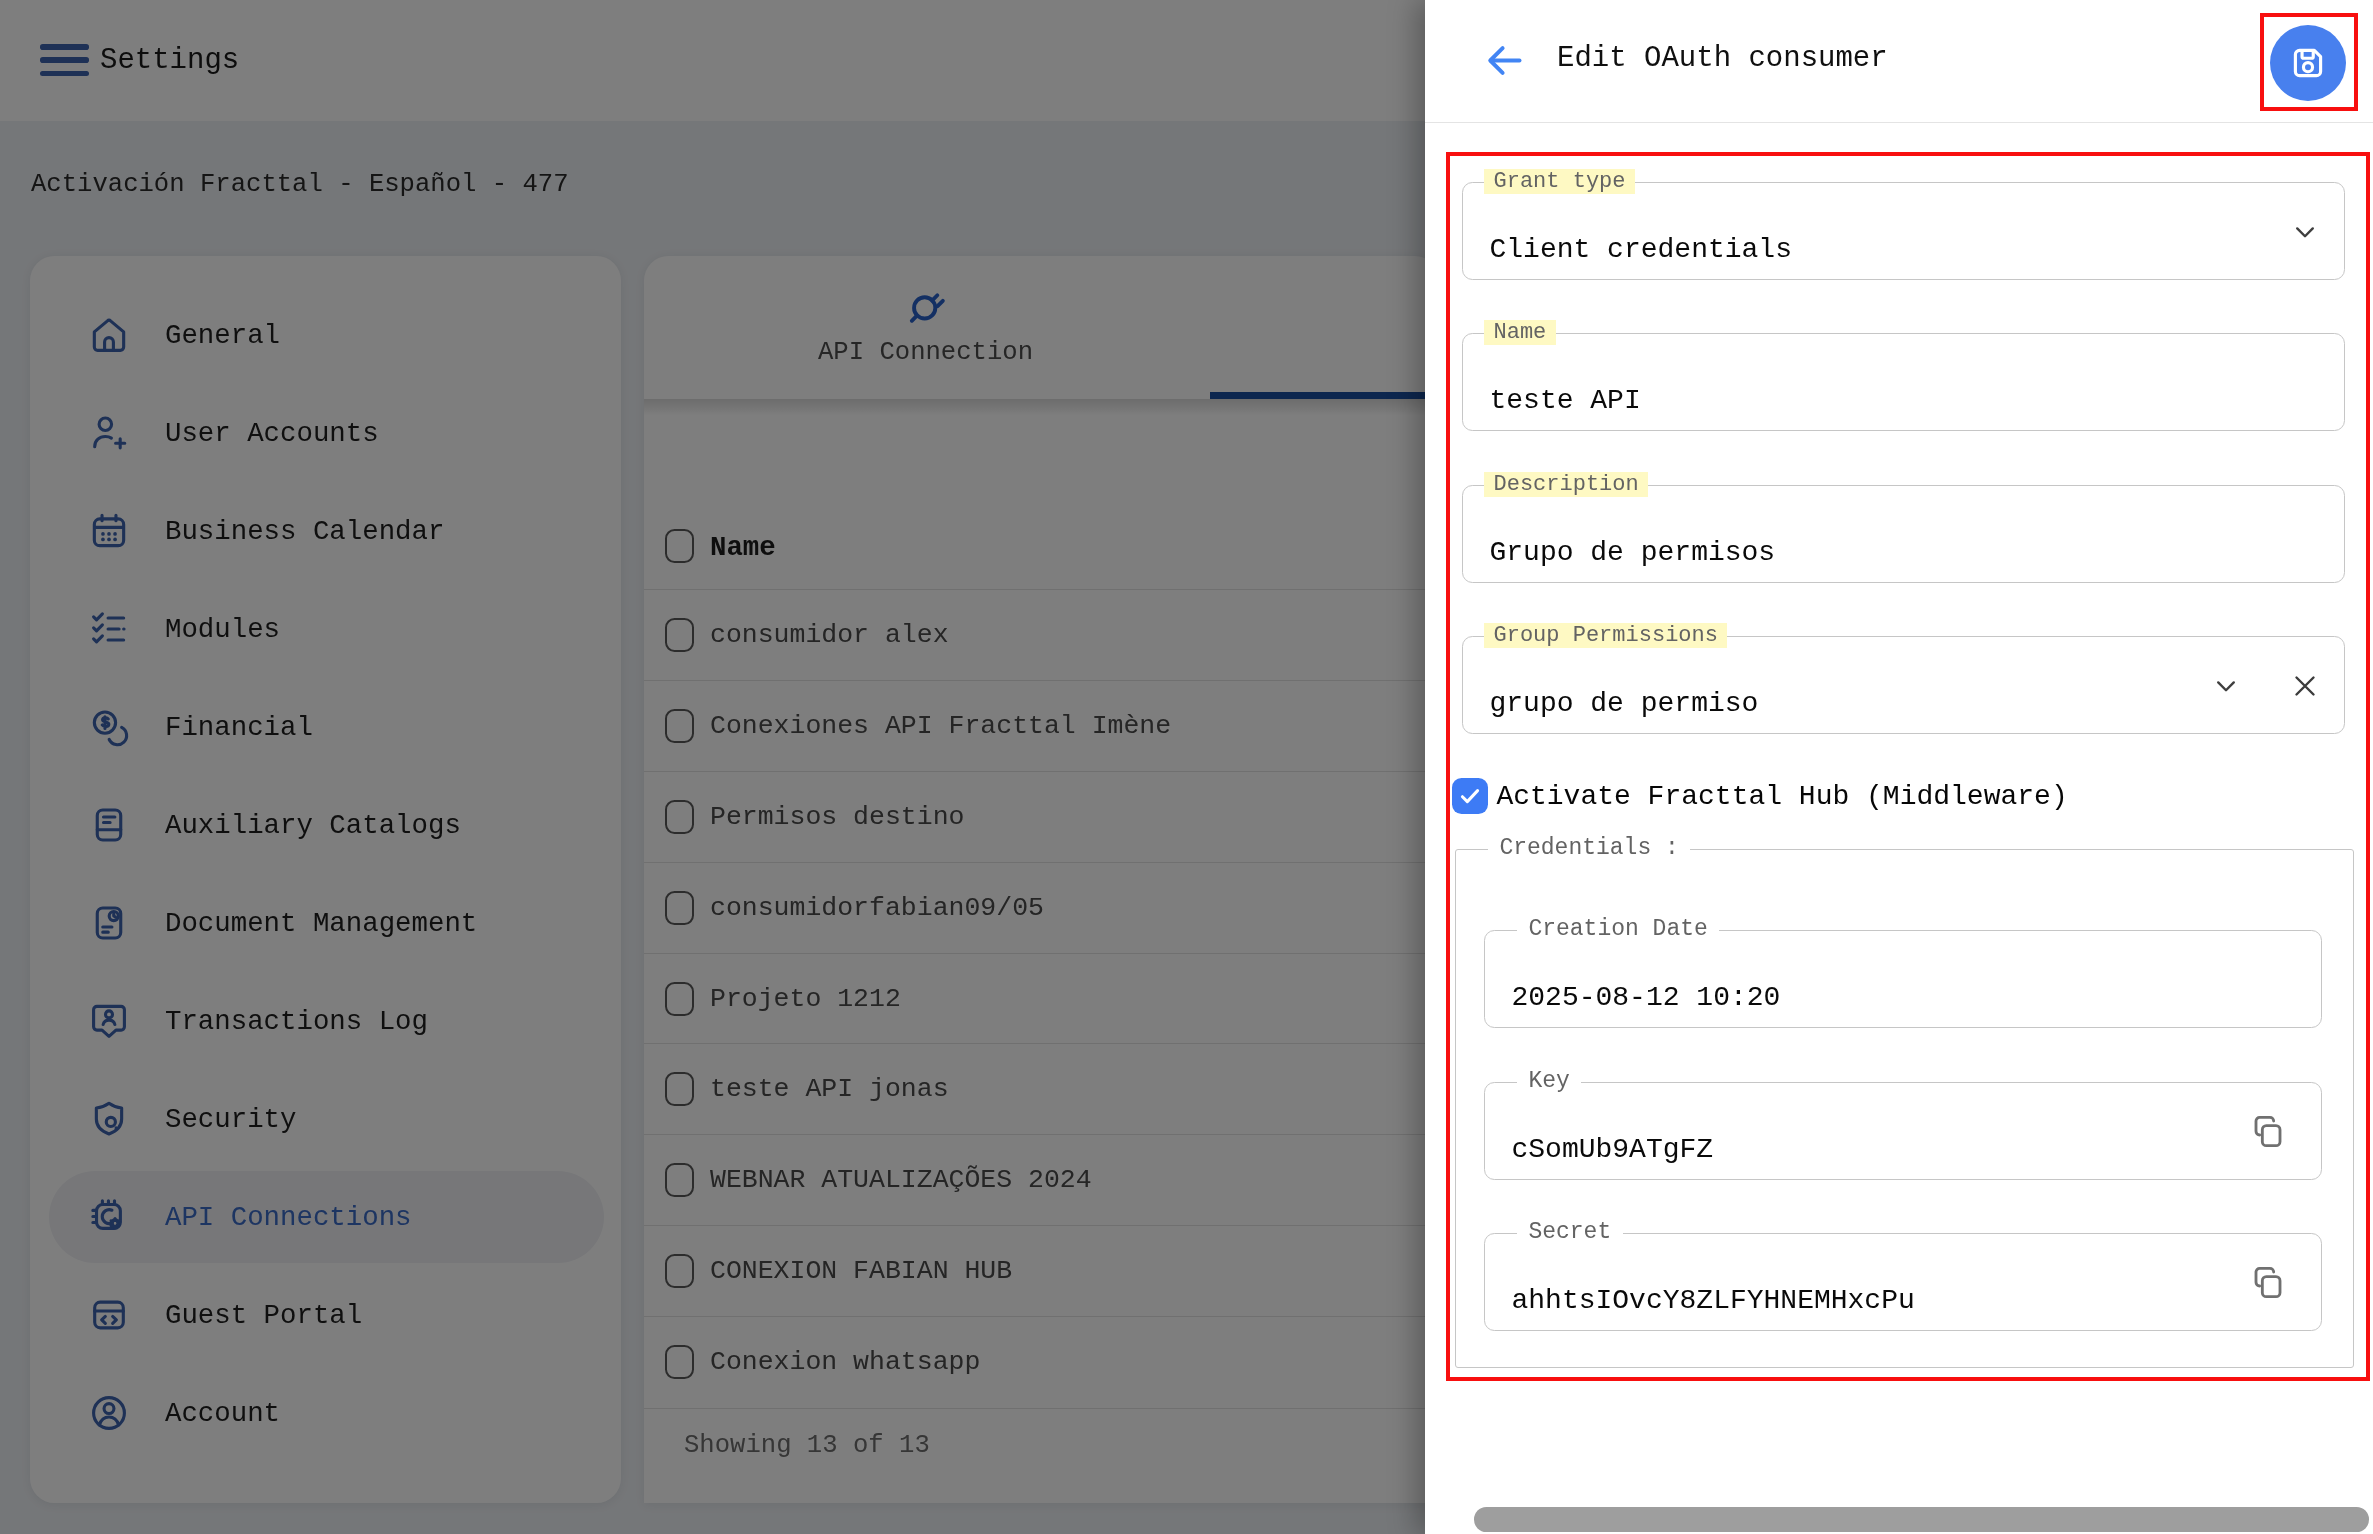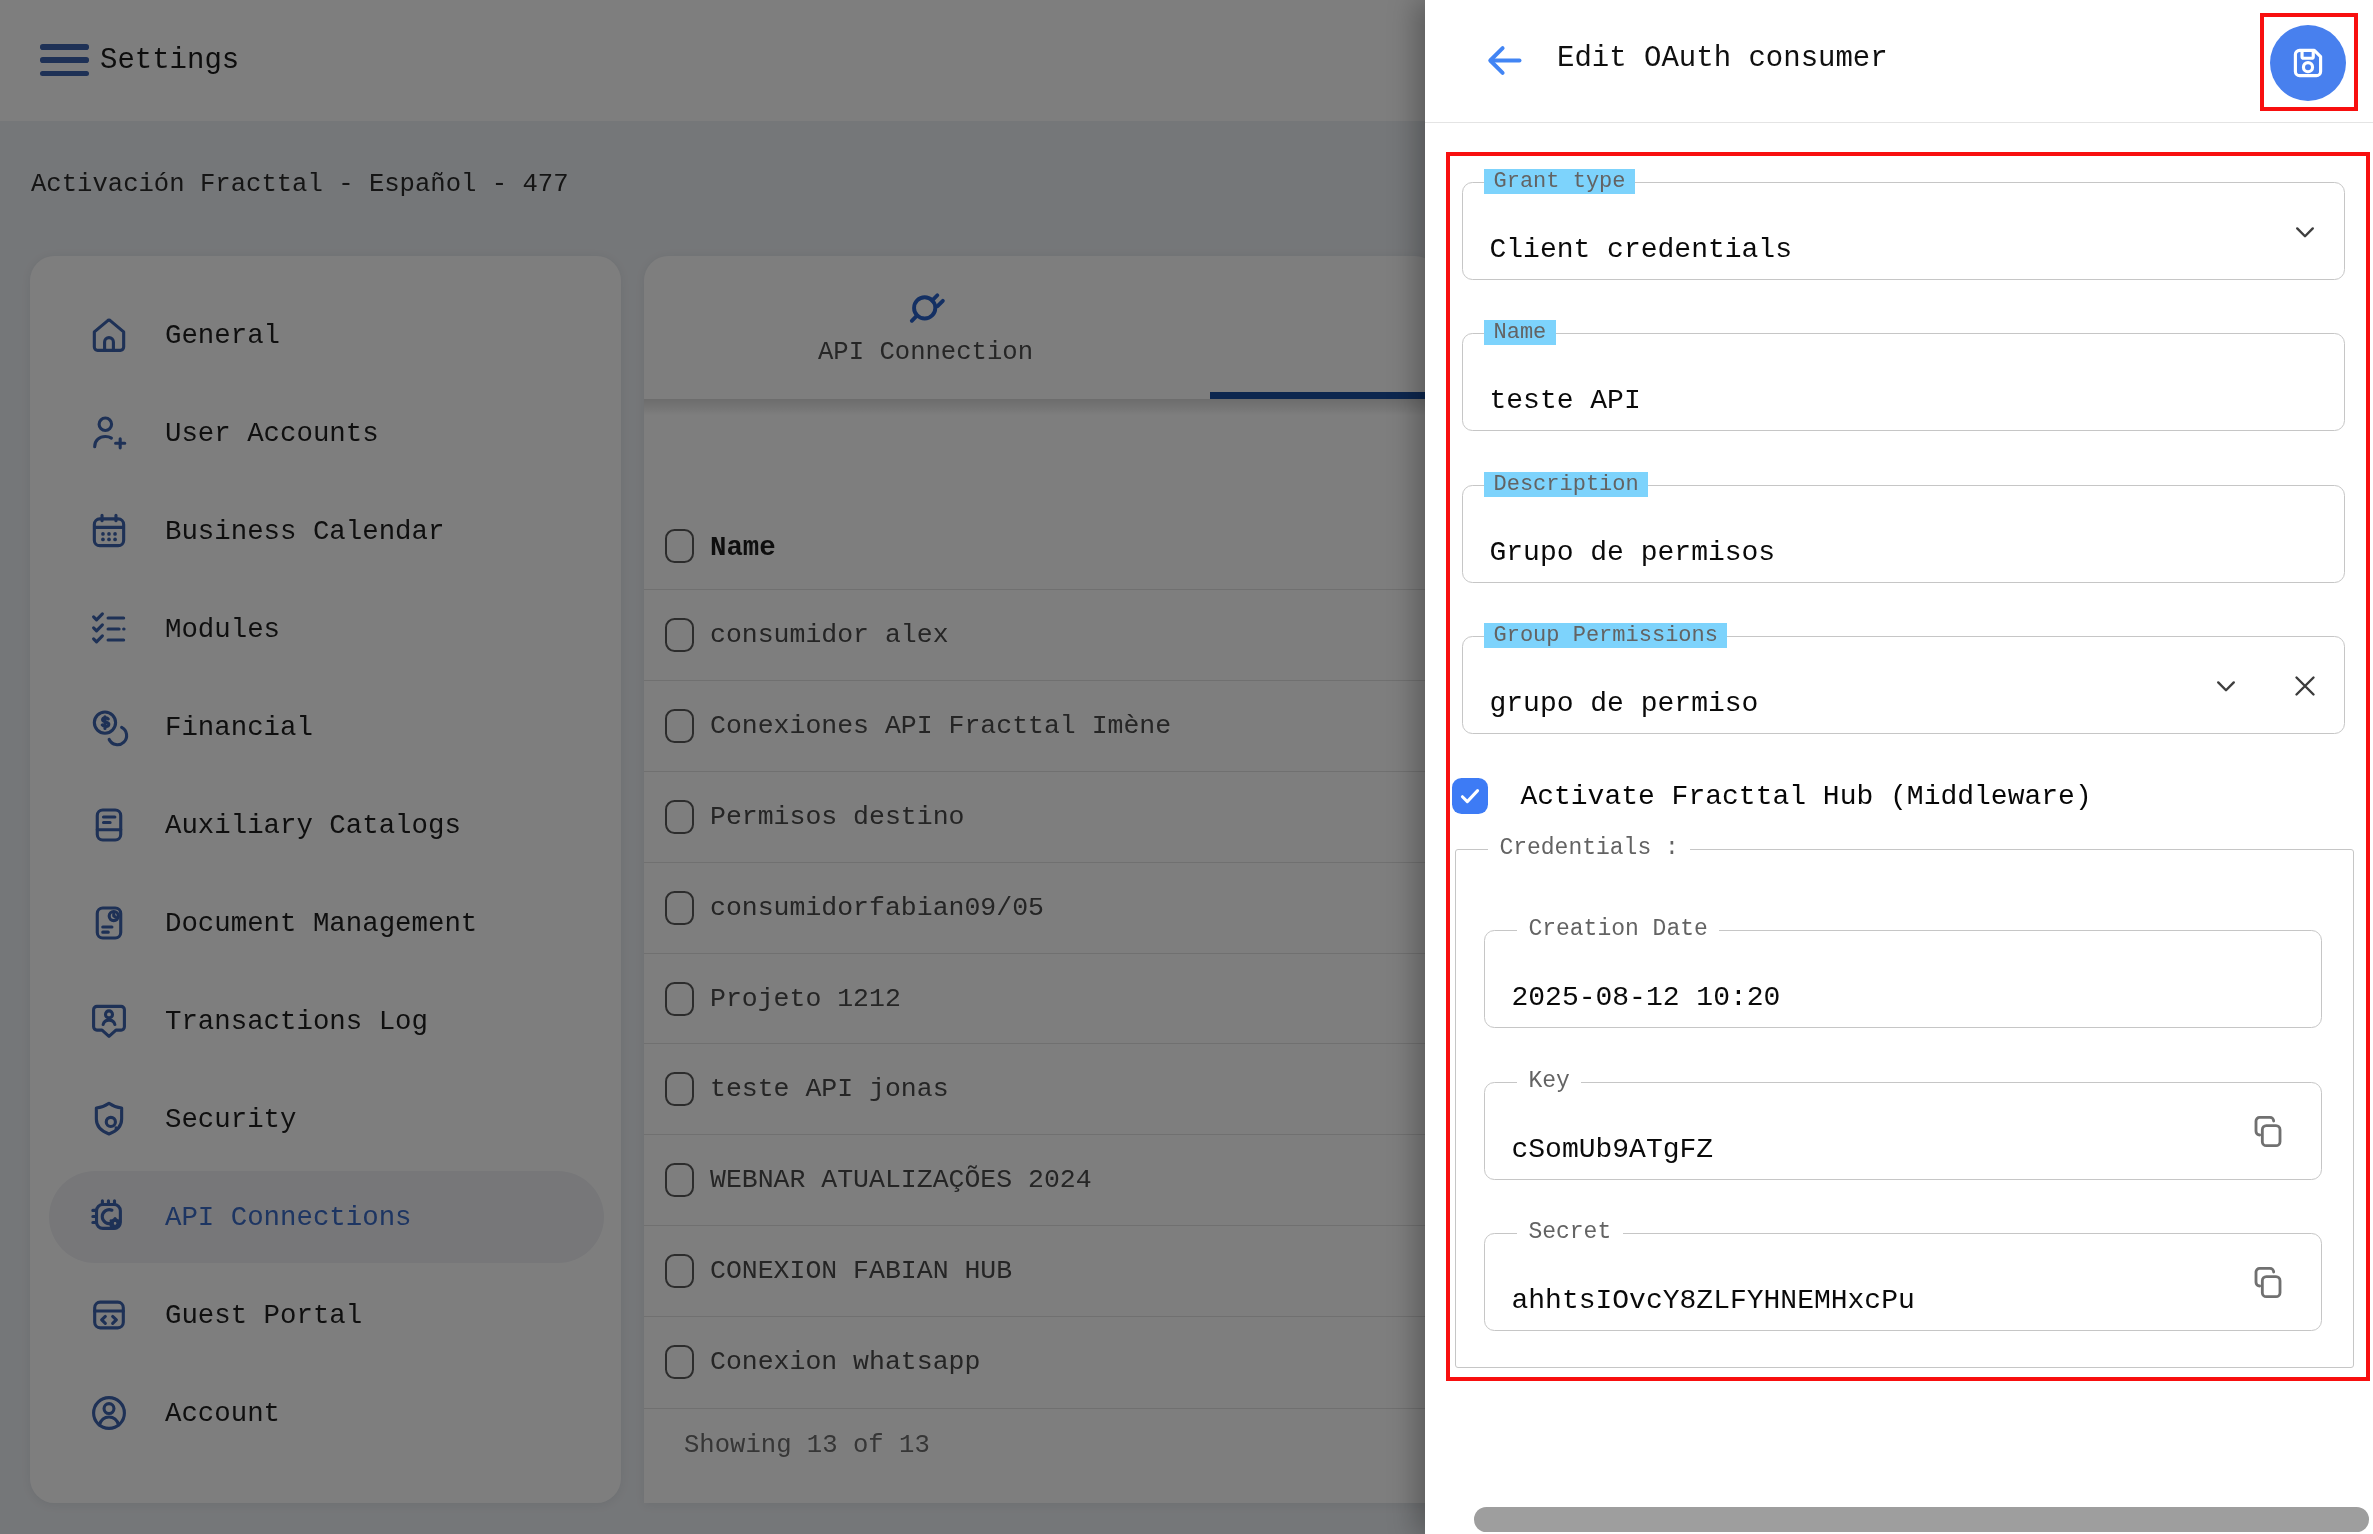--- a/index.html
+++ b/index.html
@@ -56,35 +56,35 @@
   #back-btn{position:absolute;left:57px;top:38px;width:45px;height:45px;cursor:pointer;}
   #panel-title{position:absolute;left:132px;top:42px;font-size:29px;font-weight:500;color:#101010;}
   #save-fab{position:absolute;left:845px;top:24.6px;width:76px;height:76px;border-radius:50%;
             background:#4880ee;cursor:pointer;display:flex;align-items:center;justify-content:center;}
   .ann{position:absolute;border:4.7px solid #f80f0f;box-sizing:border-box;z-index:30;pointer-events:none;}
   #ann-save{left:835px;top:13.2px;width:98px;height:98px;}
   #ann-form{left:21px;top:152px;width:924px;height:1229px;}
 
   .ofield{position:absolute;left:37px;width:883px;height:98px;border:1.9px solid #c6c6c6;
           border-radius:10.4px;box-sizing:border-box;background:#fff;cursor:text;}
-  .ofield .flabel{position:absolute;top:-14px;left:21px;background:#7dd3fc;padding:0 9.5px;
+  .ofield .flabel{position:absolute;top:-14px;left:21px;background:#fef9c3;padding:0 9.5px;
           font-size:22px;color:#636363;white-space:nowrap;}
   .ofield .fvalue{position:absolute;left:26.5px;top:30px;font-size:28px;color:#0a0a0a;white-space:nowrap;margin-top:21px;}
   .fic{position:absolute;top:32px;width:34px;height:34px;cursor:pointer;}
 
   #fieldset-cred{position:absolute;left:30px;top:849px;width:899px;height:519px;
           border:1.9px solid #c6c6c6;border-radius:3px;box-sizing:border-box;}
   #fieldset-cred .flabel{position:absolute;top:-15px;left:32px;background:#fff;padding:0 11.4px;
           font-size:23px;color:#636363;}
   #fieldset-cred .ofield{left:28px;width:838px;}
 
   #hub-row{position:absolute;left:27.4px;top:776px;height:40px;display:flex;align-items:center;cursor:pointer;}
   #hub-box{width:36px;height:36px;border-radius:9.5px;background:#3d7bf5;display:flex;
            align-items:center;justify-content:center;}
-  #hub-label{margin-left:32px;font-size:28px;color:#060606;}
+  #hub-label{margin-left:8px;font-size:28px;color:#060606;}
 
   #scroll-thumb{position:absolute;left:49px;top:1507px;width:895px;height:24.6px;border-radius:12.3px;
            background:#9e9e9e;cursor:pointer;}
 </style>
 </head>
 <body>
 
 <div id="stage">
 
   <div id="left-app" class="abs">

